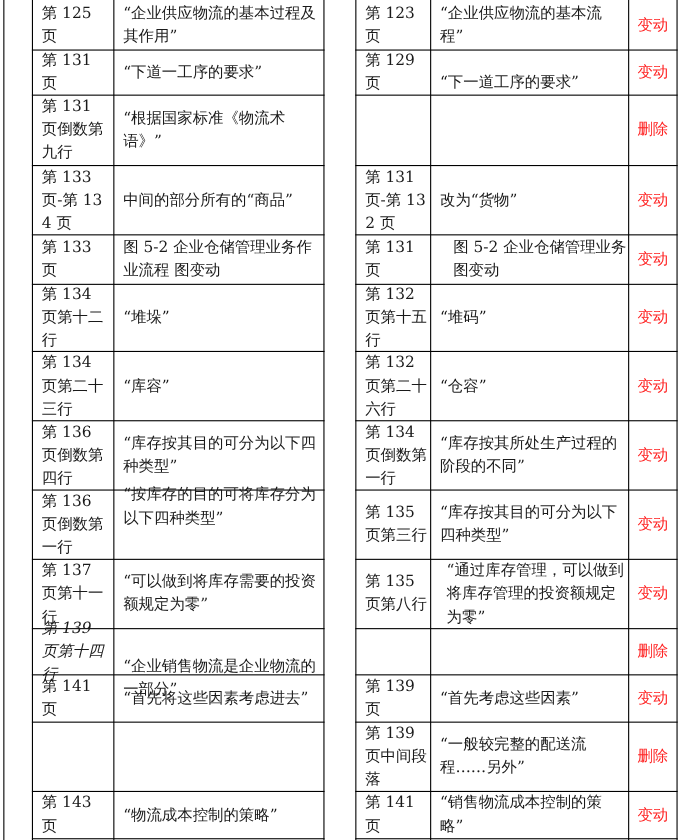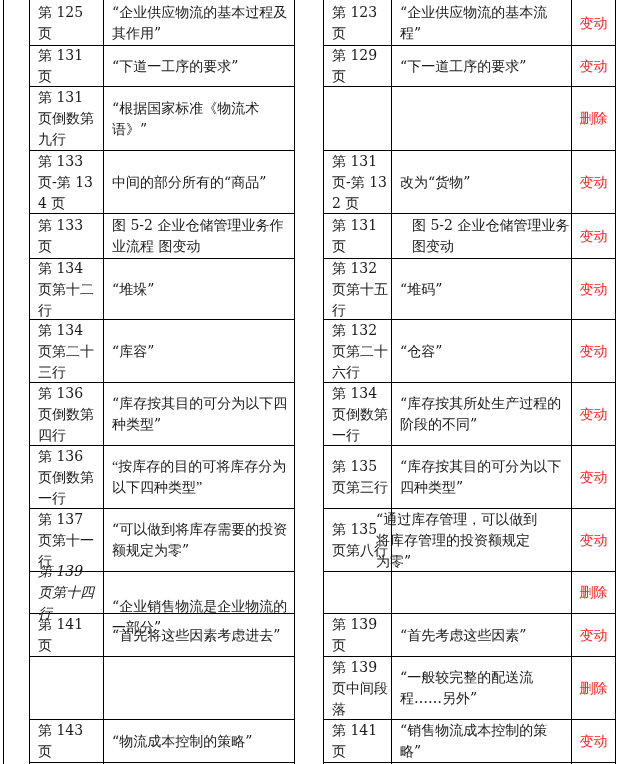--- a/index.html
+++ b/index.html
@@ -71,21 +71,21 @@
     </div>
     <div class="cell page" style="left: 30px; width: 73px; top: 46px; height: 40px;">
       <span>第 131 页</span>
     </div>
     <div class="cell text" style="left: 104px; width: 190px; top: 46px; height: 40px;">
       <span>“下道一工序的要求”</span>
     </div>
     <div class="cell page" style="left: 324px; width: 67px; top: 46px; height: 40px;">
       <span>第 129 页</span>
     </div>
-    <div class="cell text" style="left: 392px; width: 179px; top: 46px; height: 40px;">
+    <div class="cell text" style="left: 392px; width: 179px; top: 46px; height: 40px; align-items: flex-end;">
       <span>“下一道工序的要求”</span>
     </div>
     <div class="cell status" style="left: 572px; width: 43px; top: 46px; height: 40px;">
       <span>变动</span>
     </div>
     <div class="cell page" style="left: 30px; width: 73px; top: 87px; height: 63px;">
       <span>第 131 页倒数第九行</span>
     </div>
     <div class="cell text" style="left: 104px; width: 190px; top: 87px; height: 63px;">
       <span>“根据国家标准《物流术语》”</span>
@@ -170,42 +170,42 @@
     </div>
     <div class="cell text" style="left: 392px; width: 179px; top: 383px; height: 62px;">
       <span>“库存按其所处生产过程的阶段的不同”</span>
     </div>
     <div class="cell status" style="left: 572px; width: 43px; top: 383px; height: 62px;">
       <span>变动</span>
     </div>
     <div class="cell page" style="left: 30px; width: 73px; top: 446px; height: 62px;">
       <span>第 136 页倒数第一行</span>
     </div>
-    <div class="cell text" style="left: 104px; width: 190px; top: 446px; height: 62px; font-family: Liberation Serif, serif;">
+    <div class="cell text" style="left: 104px; width: 190px; top: 430px; height: 62px;">
       <span>“按库存的目的可将库存分为以下四种类型”</span>
     </div>
     <div class="cell page" style="left: 324px; width: 67px; top: 446px; height: 62px;">
       <span>第 135 页第三行</span>
     </div>
     <div class="cell text" style="left: 392px; width: 179px; top: 446px; height: 62px;">
       <span>“库存按其目的可分为以下四种类型”</span>
     </div>
     <div class="cell status" style="left: 572px; width: 43px; top: 446px; height: 62px;">
       <span>变动</span>
     </div>
     <div class="cell page" style="left: 30px; width: 73px; top: 509px; height: 62px; align-items: center;">
       <span>第 137 页第十一行</span>
     </div>
     <div class="cell text" style="left: 104px; width: 190px; top: 509px; height: 62px;">
       <span>“可以做到将库存需要的投资额规定为零”</span>
     </div>
     <div class="cell page" style="left: 324px; width: 67px; top: 509px; height: 62px;">
       <span>第 135 页第八行</span>
     </div>
-    <div class="cell text" style="left: 368px; width: 179px; top: 509px; height: 62px; justify-content: center;">
+    <div class="cell text" style="left: 398px; width: 179px; top: 509px; height: 62px; justify-content: center;">
       <span>“通过库存管理，可以做到将库存管理的投资额规定为零”</span>
     </div>
     <div class="cell status" style="left: 572px; width: 43px; top: 509px; height: 62px;">
       <span>变动</span>
     </div>
     <div class="cell page" style="left: 30px; width: 73px; top: 572px; height: 41px; font-style: italic;">
       <span>第 139 页第十四行</span>
     </div>
     <div class="cell text" style="left: 104px; width: 190px; top: 596px; height: 41px;">
       <span>“企业销售物流是企业物流的一部分”</span>

